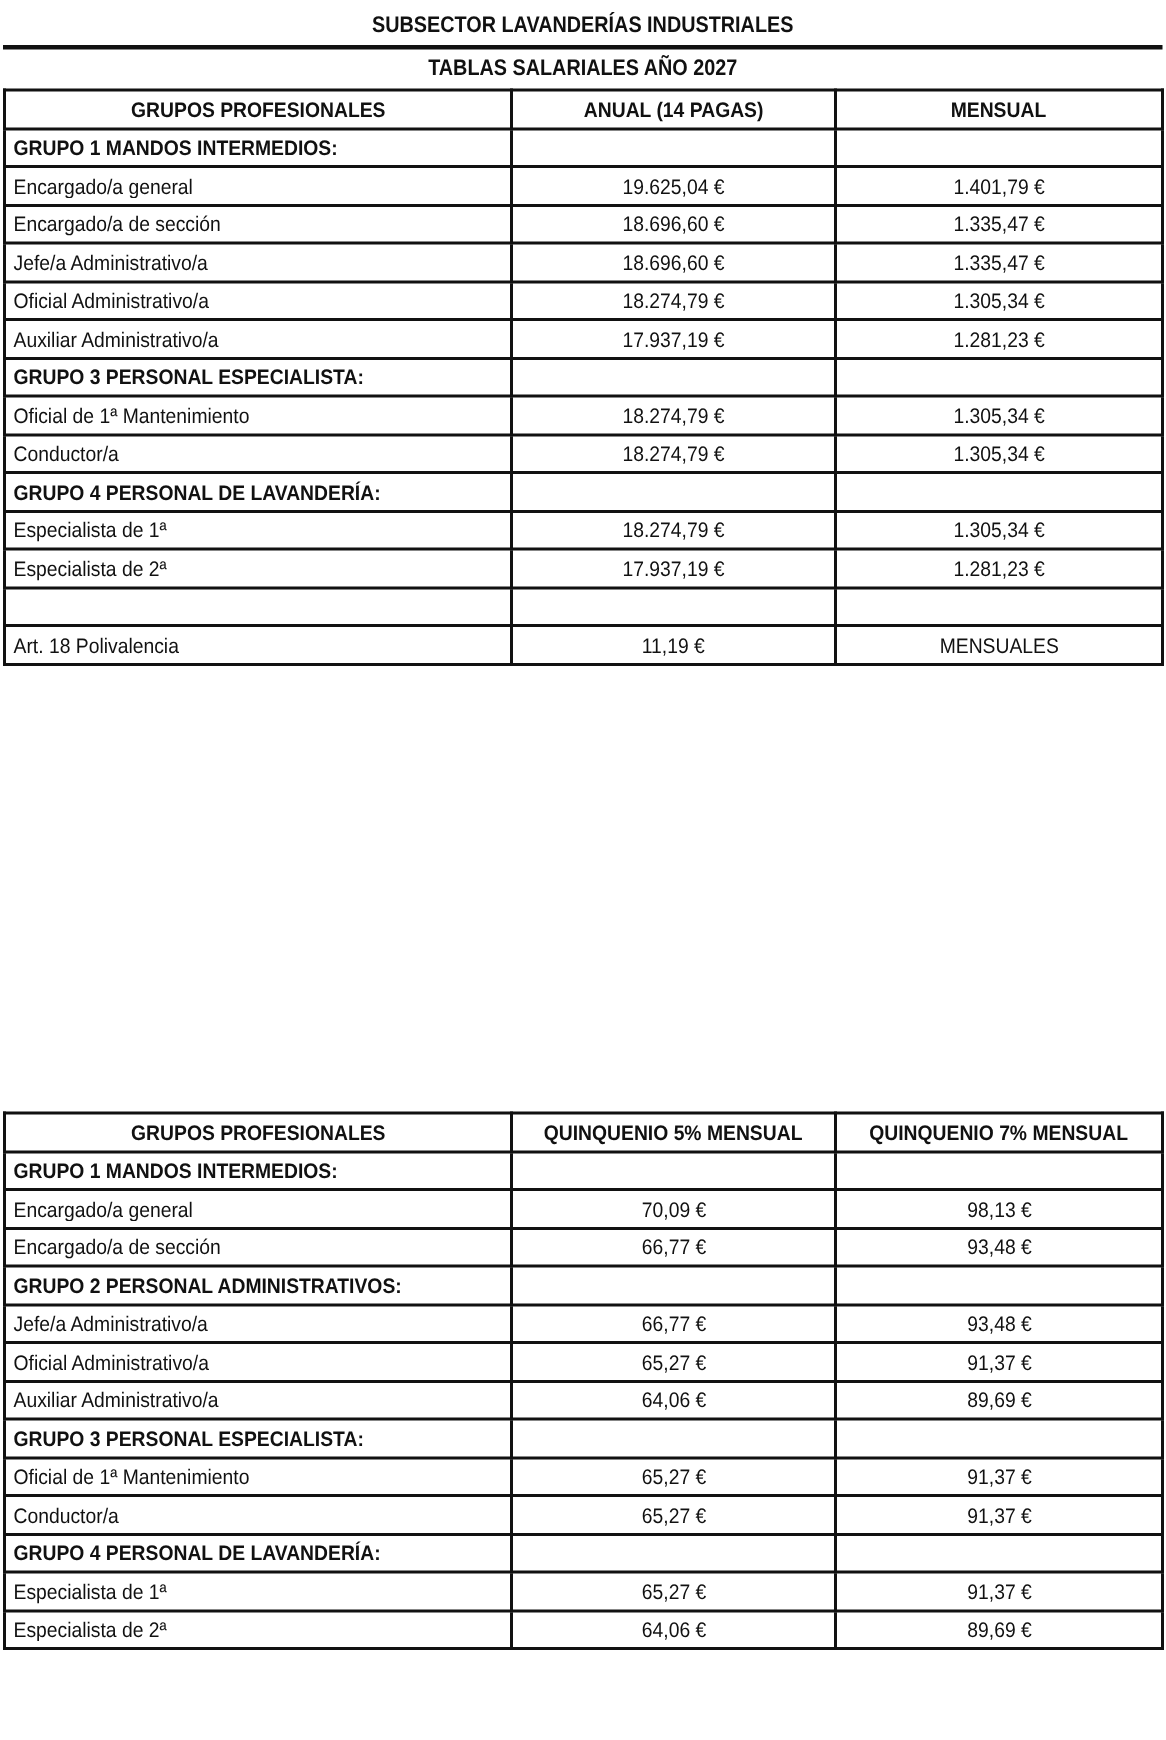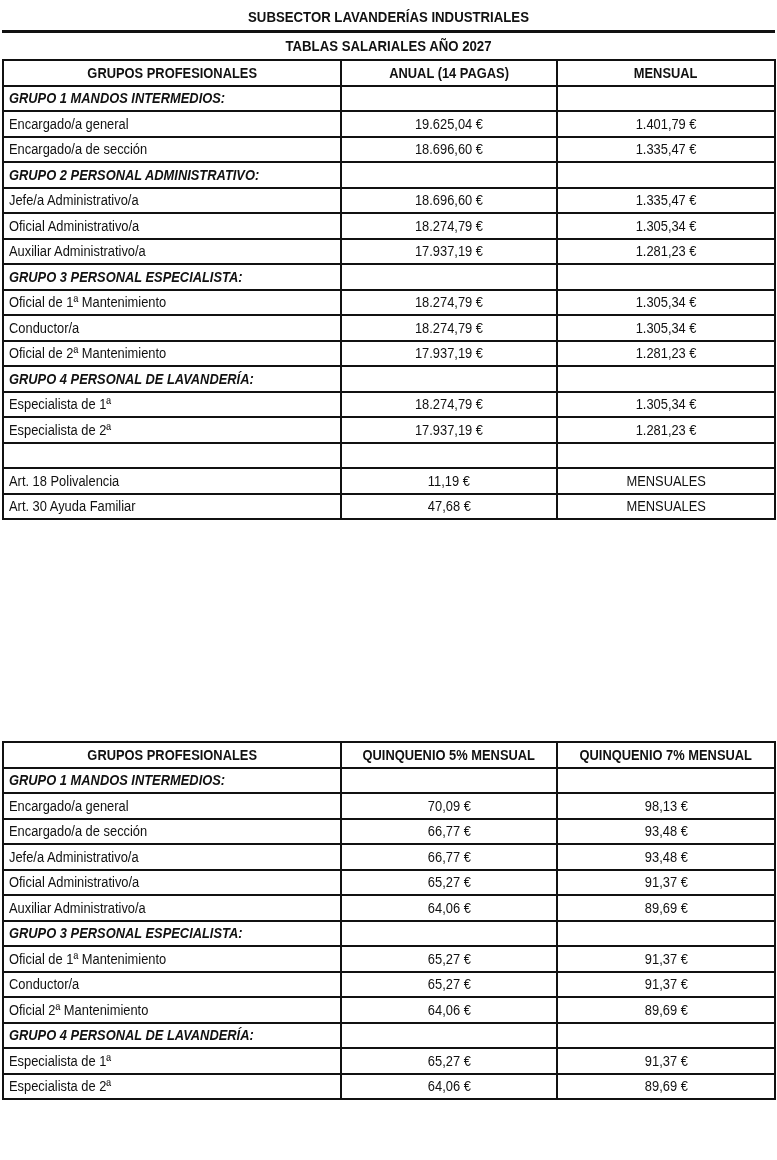--- a/index.html
+++ b/index.html
@@ -5,21 +5,21 @@
     html, body { margin: 0; padding: 0; background: #ffffff; }
     body { width: 777px; height: 1160px; position: relative; overflow: hidden; font-family: "Liberation Sans", sans-serif; color: #111; }
     .title1 { position: absolute; left: 0; top: 8px; width: 777px; text-align: center; font-family: "Liberation Sans", sans-serif; font-weight: bold; font-size: 15px; transform: scaleX(0.88); }
     .rule { position: absolute; left: 2px; top: 30px; width: 773px; height: 3px; background: #111; }
     .title2 { position: absolute; left: 0; top: 37px; width: 777px; text-align: center; font-weight: bold; font-size: 15px; transform: scaleX(0.88); }
     table { position: absolute; left: 2px; border-collapse: collapse; table-layout: fixed; font-size: 14px; }
     table td, table th { border: 2px solid #111; padding: 0 6px; height: 23.5px; white-space: nowrap; overflow: hidden; }
     table th { font-weight: bold; text-align: center; font-size: 14px; }
     td.label { text-align: left; padding-left: 5px; }
     td.num { text-align: center; }
-    tr.group td.label { font-weight: bold; font-style: italic; }
+    tr.group td.label { font-weight: bold; }
     .t1 { top: 59px; width: 772px; }
     .t2 { top: 741px; width: 772px; }
     .t1 col.c1, .t2 col.c1 { width: 338px; }
     .t1 col.c2, .t2 col.c2 { width: 216px; }
     .t1 col.c3, .t2 col.c3 { width: 218px; }
     .cond { display: inline-block; transform: scaleX(0.92); transform-origin: left center; }
     th .cond, td.num .cond { transform-origin: center center; }
   </style>
 </head>
 <body>
@@ -50,25 +50,20 @@
       <tr class="item">
         <td class="label"><span class="cond">Encargado/a general</span></td>
         <td class="num"><span class="cond">19.625,04 €</span></td>
         <td class="num"><span class="cond">1.401,79 €</span></td>
       </tr>
       <tr class="item">
         <td class="label"><span class="cond">Encargado/a de sección</span></td>
         <td class="num"><span class="cond">18.696,60 €</span></td>
         <td class="num"><span class="cond">1.335,47 €</span></td>
       </tr>
-      <tr class="group">
-        <td class="label"><span class="cond">GRUPO 2 PERSONAL ADMINISTRATIVO:</span></td>
-        <td class="num"><span class="cond"></span></td>
-        <td class="num"><span class="cond"></span></td>
-      </tr>
       <tr class="item">
         <td class="label"><span class="cond">Jefe/a Administrativo/a</span></td>
         <td class="num"><span class="cond">18.696,60 €</span></td>
         <td class="num"><span class="cond">1.335,47 €</span></td>
       </tr>
       <tr class="item">
         <td class="label"><span class="cond">Oficial Administrativo/a</span></td>
         <td class="num"><span class="cond">18.274,79 €</span></td>
         <td class="num"><span class="cond">1.305,34 €</span></td>
       </tr>
@@ -85,25 +80,20 @@
       <tr class="item">
         <td class="label"><span class="cond">Oficial de 1ª Mantenimiento</span></td>
         <td class="num"><span class="cond">18.274,79 €</span></td>
         <td class="num"><span class="cond">1.305,34 €</span></td>
       </tr>
       <tr class="item">
         <td class="label"><span class="cond">Conductor/a</span></td>
         <td class="num"><span class="cond">18.274,79 €</span></td>
         <td class="num"><span class="cond">1.305,34 €</span></td>
       </tr>
-      <tr class="item">
-        <td class="label"><span class="cond">Oficial de 2ª Mantenimiento</span></td>
-        <td class="num"><span class="cond">17.937,19 €</span></td>
-        <td class="num"><span class="cond">1.281,23 €</span></td>
-      </tr>
       <tr class="group">
         <td class="label"><span class="cond">GRUPO 4 PERSONAL DE LAVANDERÍA:</span></td>
         <td class="num"><span class="cond"></span></td>
         <td class="num"><span class="cond"></span></td>
       </tr>
       <tr class="item">
         <td class="label"><span class="cond">Especialista de 1ª</span></td>
         <td class="num"><span class="cond">18.274,79 €</span></td>
         <td class="num"><span class="cond">1.305,34 €</span></td>
       </tr>
@@ -113,25 +103,20 @@
         <td class="num"><span class="cond">1.281,23 €</span></td>
       </tr>
       <tr class="item">
         <td class="label"><span class="cond"></span></td>
         <td class="num"><span class="cond"></span></td>
         <td class="num"><span class="cond"></span></td>
       </tr>
       <tr class="item">
         <td class="label"><span class="cond">Art. 18 Polivalencia</span></td>
         <td class="num"><span class="cond">11,19 €</span></td>
-        <td class="num"><span class="cond">MENSUALES</span></td>
-      </tr>
-      <tr class="item">
-        <td class="label"><span class="cond">Art. 30 Ayuda Familiar</span></td>
-        <td class="num"><span class="cond">47,68 €</span></td>
         <td class="num"><span class="cond">MENSUALES</span></td>
       </tr>
     </tbody>
 </table>
 
 <table class="t2">
   <colgroup>
       <col class="c1">
       <col class="c2">
       <col class="c3">
@@ -152,20 +137,25 @@
       <tr class="item">
         <td class="label"><span class="cond">Encargado/a general</span></td>
         <td class="num"><span class="cond">70,09 €</span></td>
         <td class="num"><span class="cond">98,13 €</span></td>
       </tr>
       <tr class="item">
         <td class="label"><span class="cond">Encargado/a de sección</span></td>
         <td class="num"><span class="cond">66,77 €</span></td>
         <td class="num"><span class="cond">93,48 €</span></td>
       </tr>
+      <tr class="group">
+        <td class="label"><span class="cond">GRUPO 2 PERSONAL ADMINISTRATIVOS:</span></td>
+        <td class="num"><span class="cond"></span></td>
+        <td class="num"><span class="cond"></span></td>
+      </tr>
       <tr class="item">
         <td class="label"><span class="cond">Jefe/a Administrativo/a</span></td>
         <td class="num"><span class="cond">66,77 €</span></td>
         <td class="num"><span class="cond">93,48 €</span></td>
       </tr>
       <tr class="item">
         <td class="label"><span class="cond">Oficial Administrativo/a</span></td>
         <td class="num"><span class="cond">65,27 €</span></td>
         <td class="num"><span class="cond">91,37 €</span></td>
       </tr>
@@ -182,25 +172,20 @@
       <tr class="item">
         <td class="label"><span class="cond">Oficial de 1ª Mantenimiento</span></td>
         <td class="num"><span class="cond">65,27 €</span></td>
         <td class="num"><span class="cond">91,37 €</span></td>
       </tr>
       <tr class="item">
         <td class="label"><span class="cond">Conductor/a</span></td>
         <td class="num"><span class="cond">65,27 €</span></td>
         <td class="num"><span class="cond">91,37 €</span></td>
       </tr>
-      <tr class="item">
-        <td class="label"><span class="cond">Oficial 2ª Mantenimiento</span></td>
-        <td class="num"><span class="cond">64,06 €</span></td>
-        <td class="num"><span class="cond">89,69 €</span></td>
-      </tr>
       <tr class="group">
         <td class="label"><span class="cond">GRUPO 4 PERSONAL DE LAVANDERÍA:</span></td>
         <td class="num"><span class="cond"></span></td>
         <td class="num"><span class="cond"></span></td>
       </tr>
       <tr class="item">
         <td class="label"><span class="cond">Especialista de 1ª</span></td>
         <td class="num"><span class="cond">65,27 €</span></td>
         <td class="num"><span class="cond">91,37 €</span></td>
       </tr>

